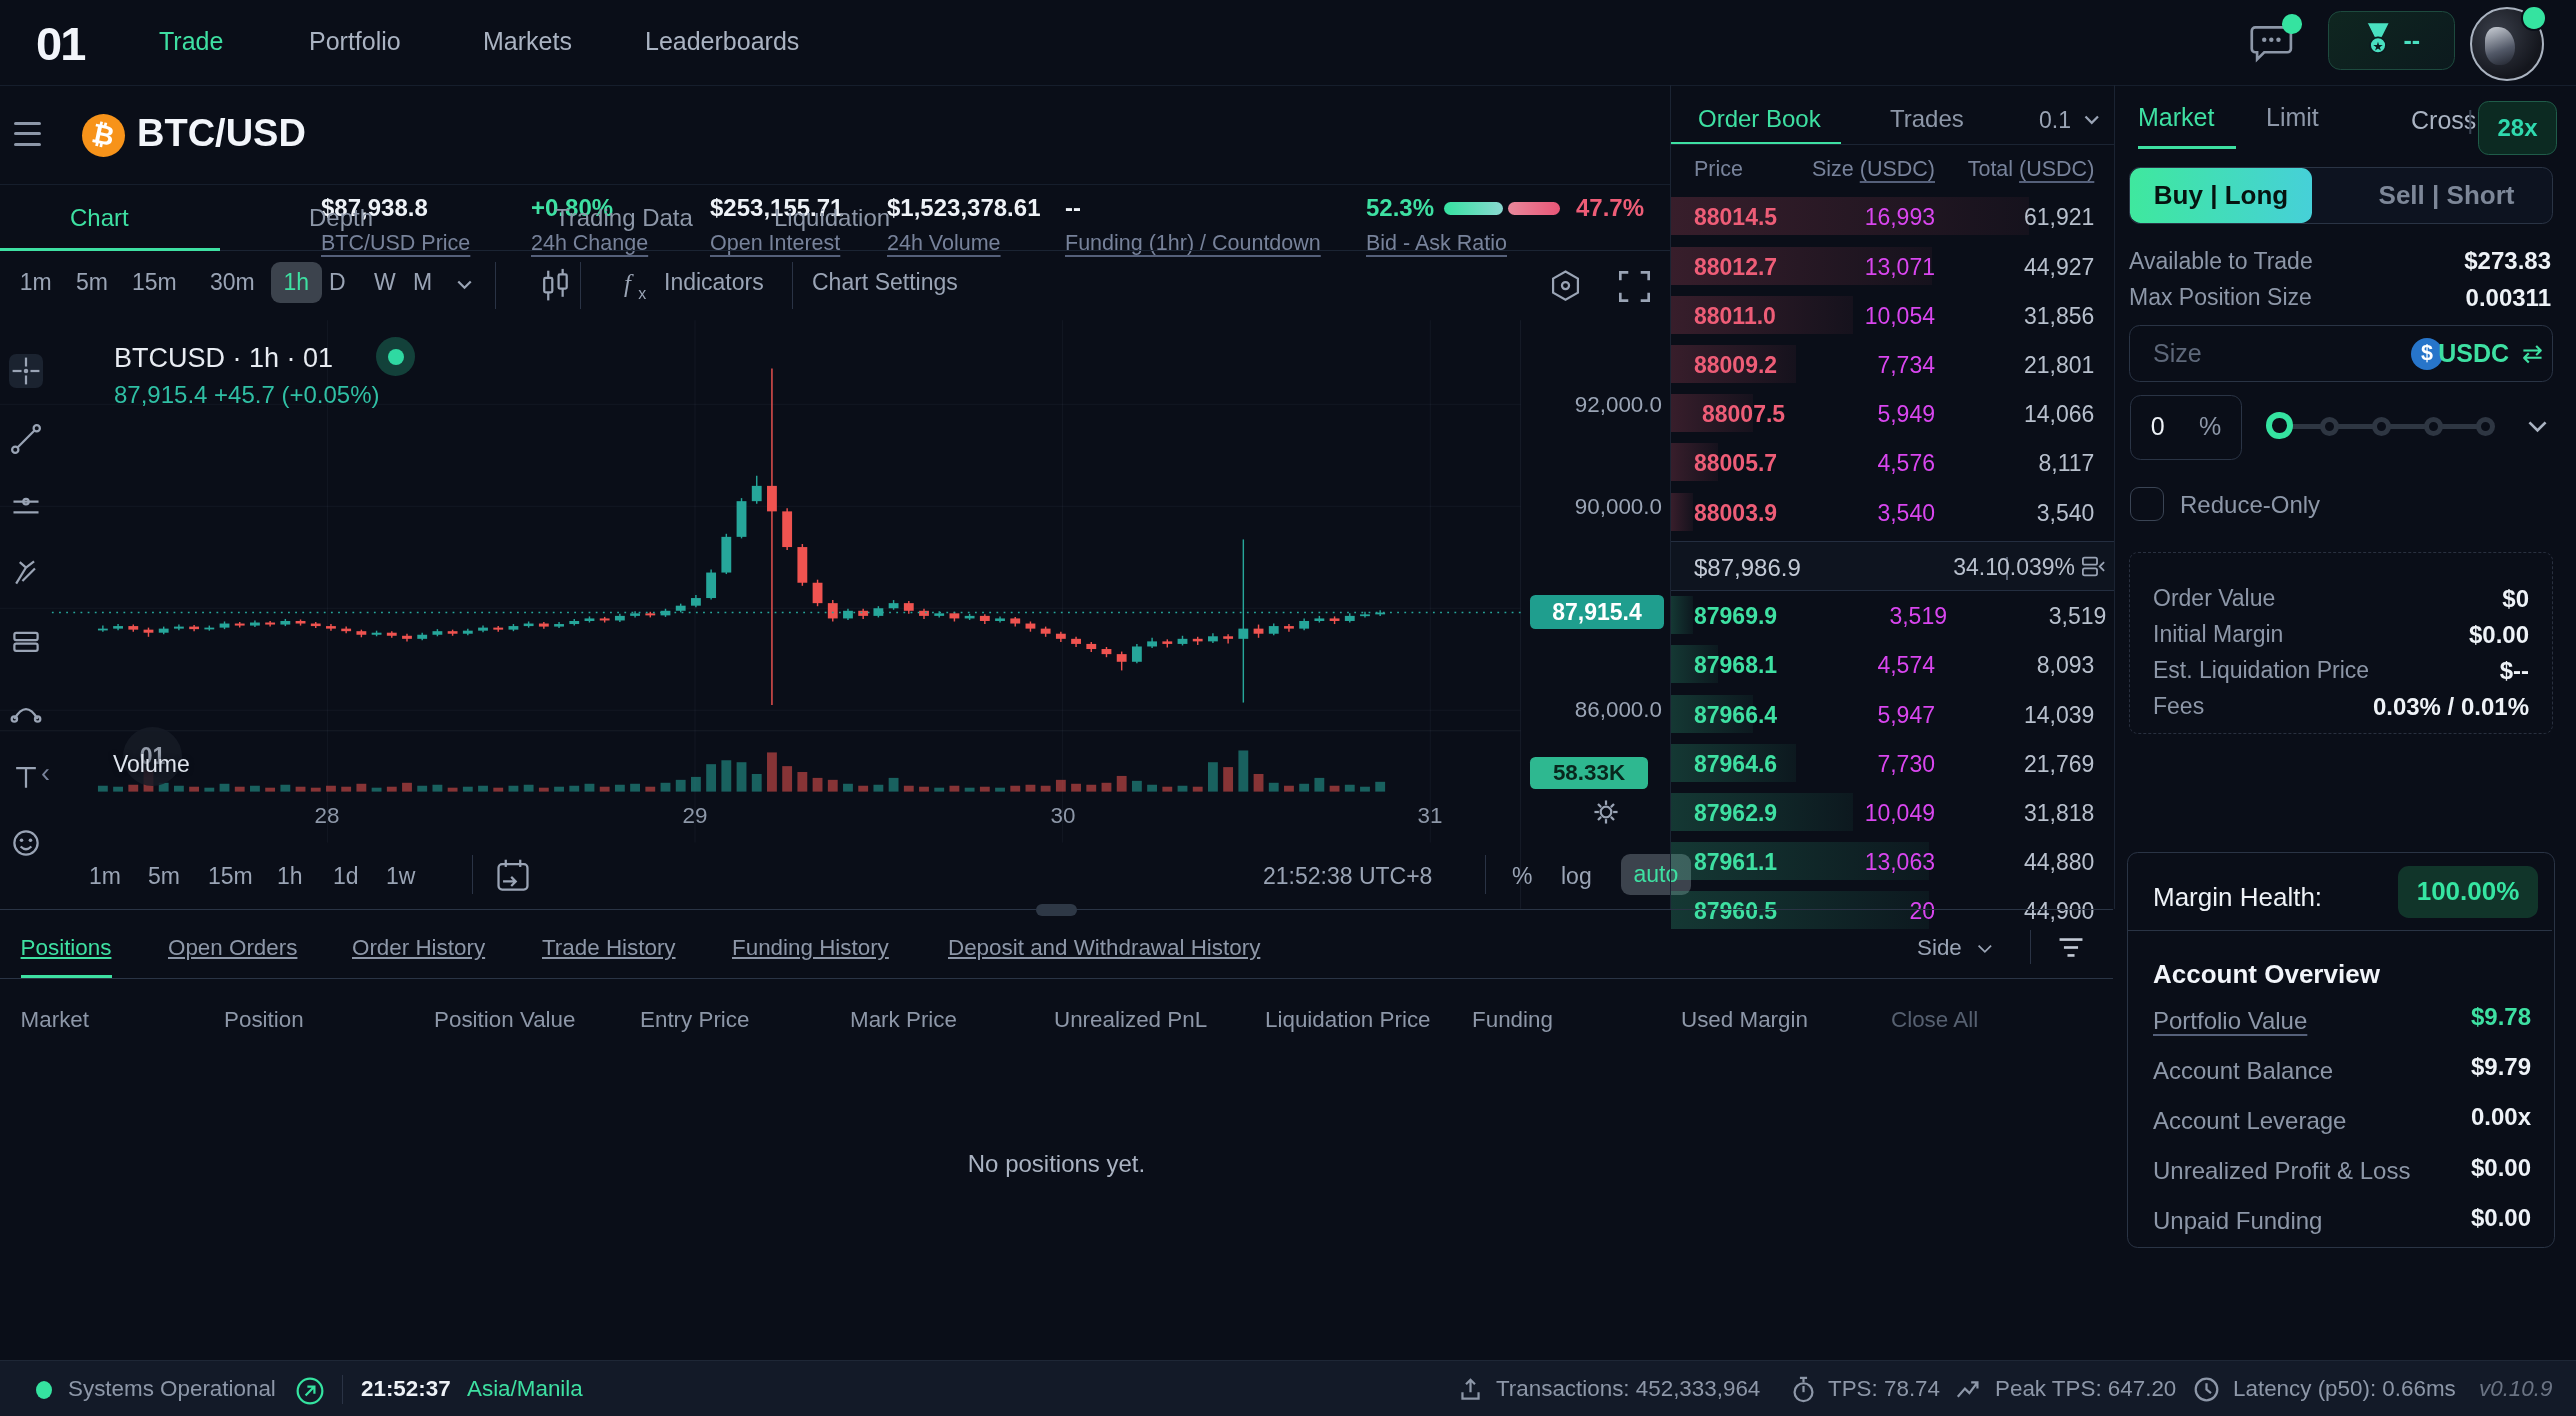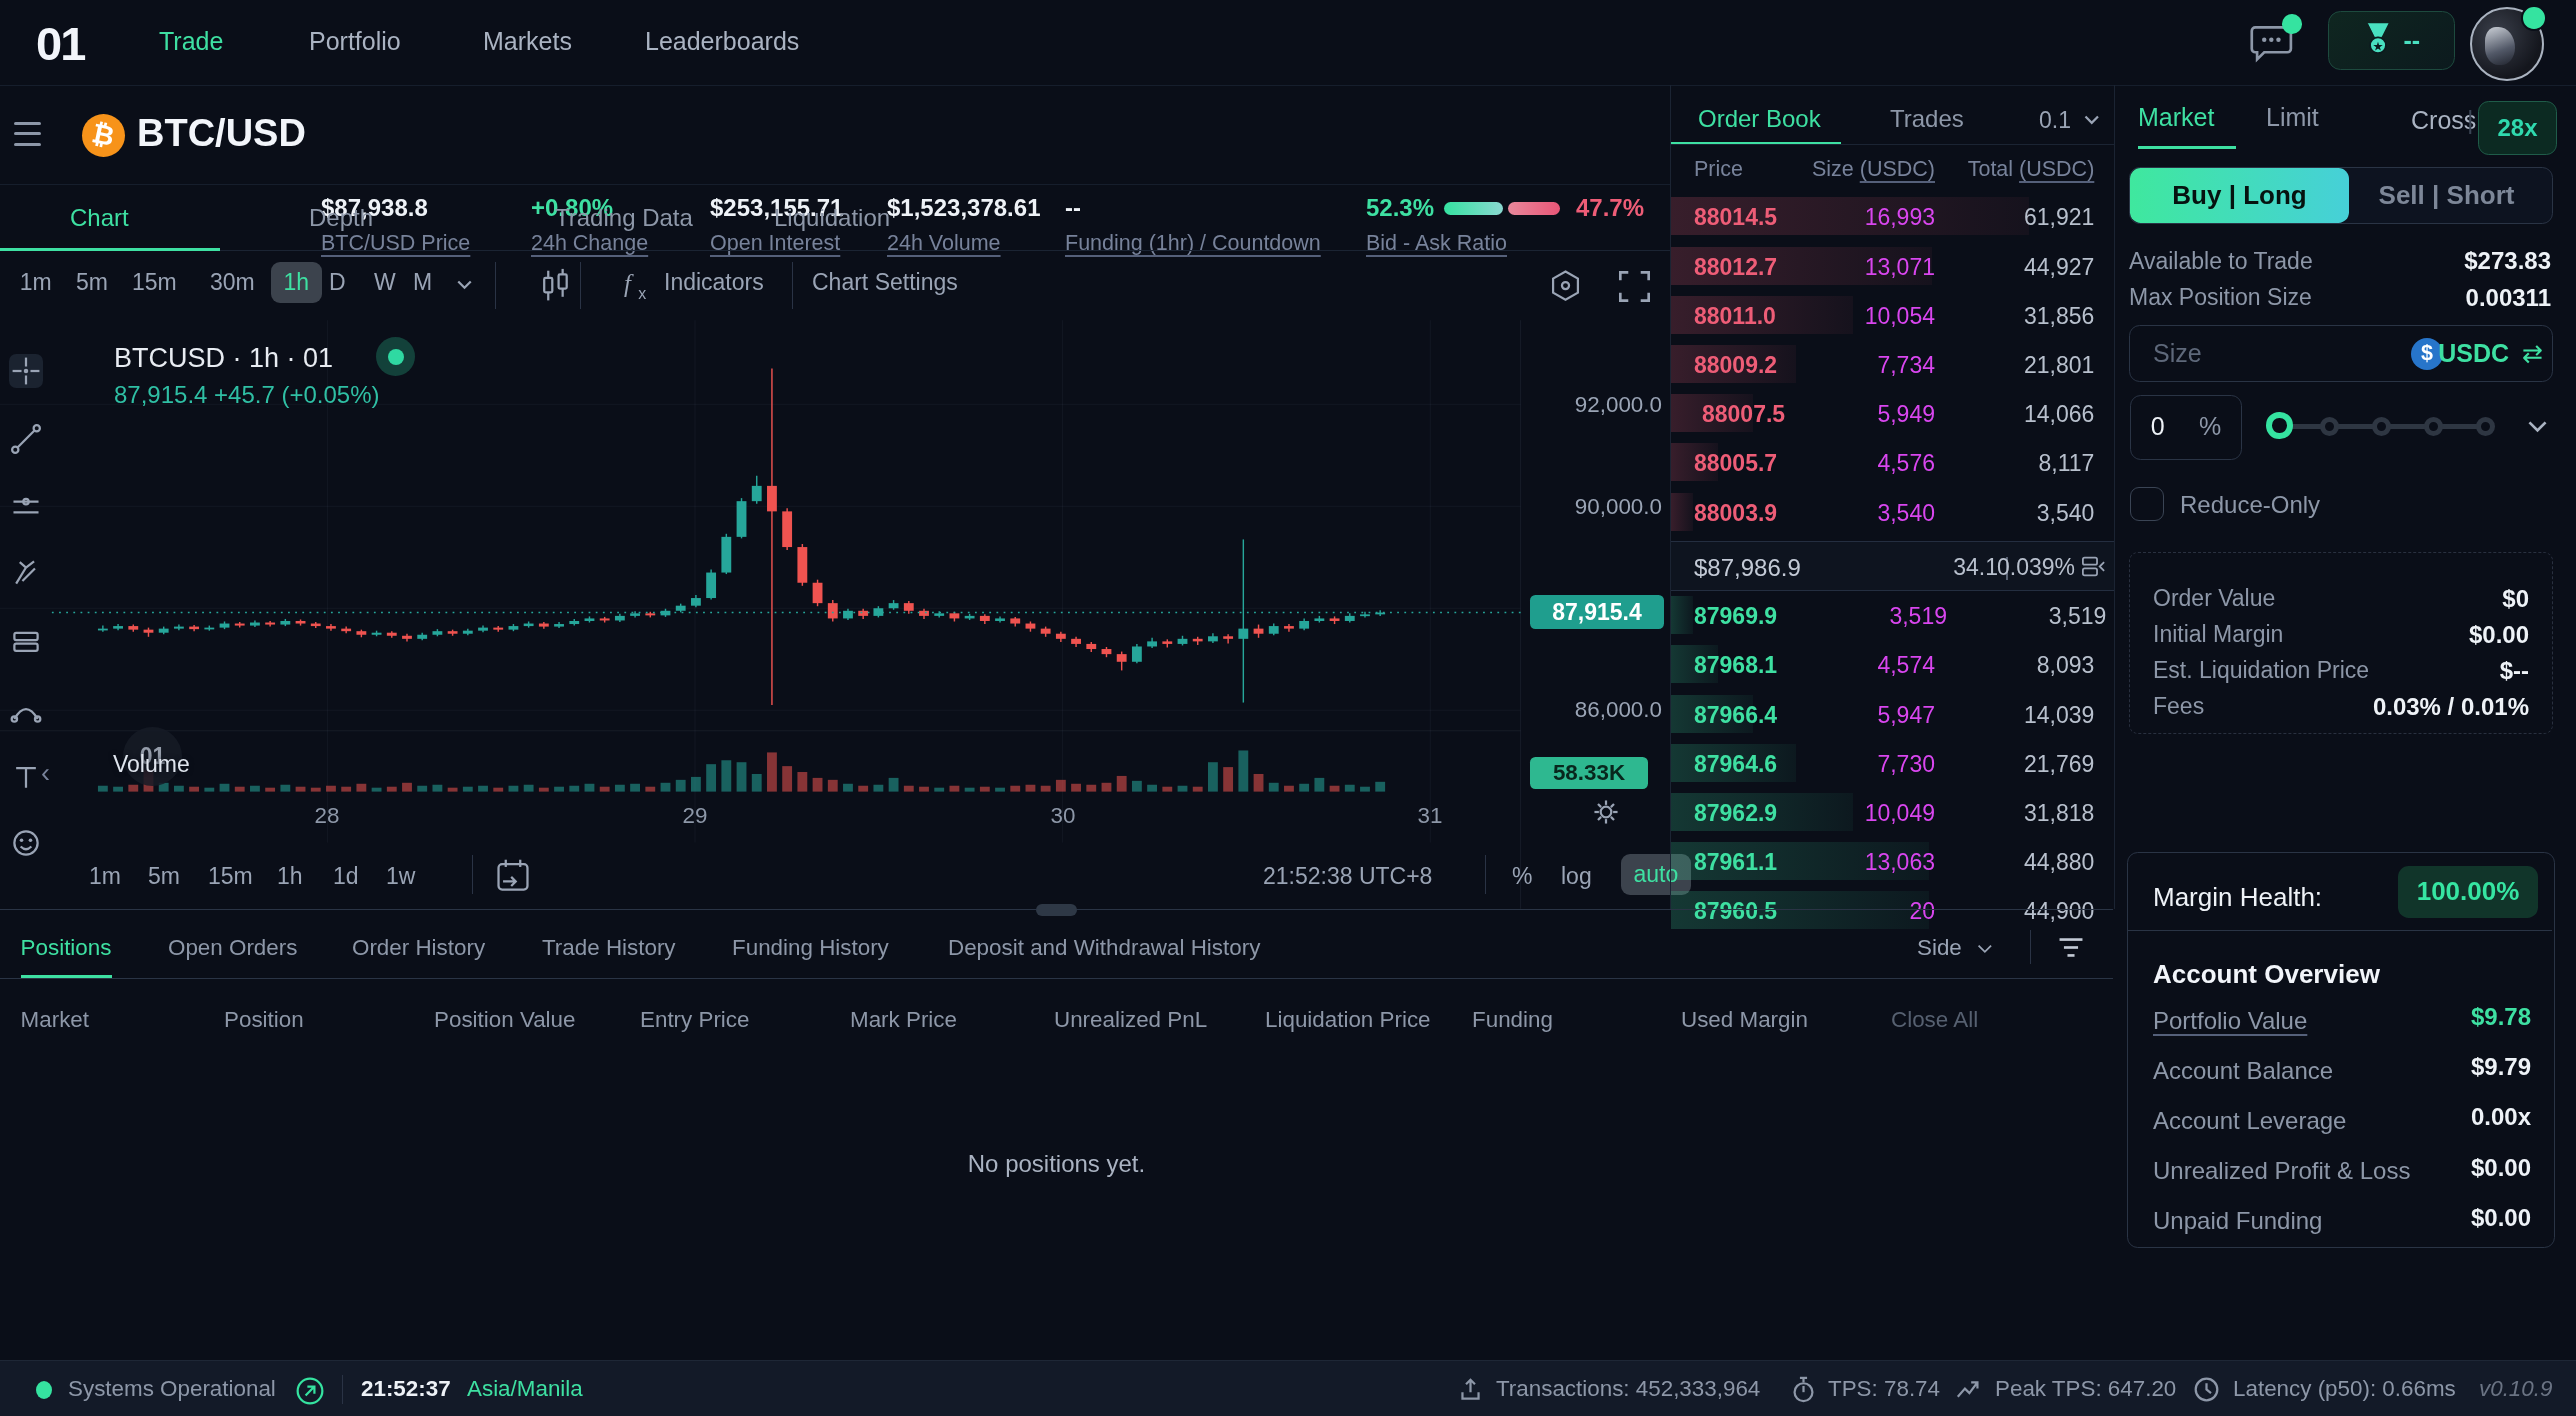--- a/index.html
+++ b/index.html
@@ -83,21 +83,21 @@
   .ob-total{position:absolute;right:19.7px;top:11.6px;font-size:23px;color:#b8c0cd;}
   .ob-mid{position:absolute;left:0;width:443px;height:48px;background:#0e141f;border-top:0.9px solid #242e40;border-bottom:0.9px solid #242e40;}
 
   
   .tradepanel{position:absolute;left:2113px;top:85px;width:463px;height:1275px;}
   .tp-tab{position:absolute;top:18px;font-size:25px;color:#8d97a8;cursor:pointer;}
   .tp-tab.active{color:#3ee0a2;}
   .lev-btn{position:absolute;left:2478px;top:101px;width:77px;height:52px;border-radius:10.7px;background:#0c2a22;
      border:0.9px solid #1f5c49;color:#2fd9ae;font-weight:800;font-size:24px;display:flex;align-items:center;justify-content:center;}
   .side-seg{position:absolute;left:2129px;top:167px;width:422px;height:55px;border:0.9px solid #2a3445;border-radius:10.7px;background:#0d1320;}
-  .seg-buy{position:absolute;left:0;top:0;width:219px;height:55px;border-radius:10.7px;
+  .seg-buy{position:absolute;left:0;top:0;width:182px;height:55px;border-radius:10.7px;
      background:linear-gradient(90deg,#3fe89e,#46d0d8);color:#061310;font-weight:800;font-size:26px;
      display:flex;align-items:center;justify-content:center;}
   .seg-sell{position:absolute;left:211px;top:0;width:211px;height:55px;color:#7d8798;font-weight:700;font-size:26px;
      display:flex;align-items:center;justify-content:center;}
   .kv-label{position:absolute;left:2129px;font-size:23px;color:#8d97a8;}
   .kv-value{position:absolute;right:25px;font-size:24px;color:#eef2f7;font-weight:600;text-align:right;}
   .size-input{position:absolute;left:2129px;top:325px;width:422px;height:55px;border:0.9px solid #2a3445;border-radius:10.7px;}
   .size-ph{position:absolute;left:23px;top:13.4px;font-size:25px;color:#5e687a;}
   .usdc-circ{position:absolute;right:109px;top:11.6px;width:32px;height:32px;border-radius:50%;background:#2775ca;
      color:#fff;font-size:21.5px;font-weight:700;display:flex;align-items:center;justify-content:center;}
@@ -115,21 +115,21 @@
      background:linear-gradient(90deg,#3fe89e,#4fe3c6);color:#04110c;font-weight:800;font-size:27px;
      display:flex;align-items:center;justify-content:center;box-shadow:0 0 63px 3.6px rgba(62,232,160,.28);cursor:pointer;}
   .mh-card{position:absolute;left:2127px;top:852px;width:426px;height:394px;border:0.9px solid #2a3445;border-radius:10.7px;}
   .mh-pill{position:absolute;right:16px;top:12.5px;width:140px;height:52px;border-radius:10.7px;background:#11352a;
      color:#36e5a2;font-weight:800;font-size:26px;display:flex;align-items:center;justify-content:center;}
   .acct-label{position:absolute;left:25px;font-size:24px;color:#8d97a8;}
   .acct-value{position:absolute;right:23px;font-size:24px;color:#eef2f7;font-weight:600;}
 
   
   .positions{position:absolute;left:0;top:909px;width:2113px;height:452px;border-top:0.9px solid #2a3445;}
-  .ptab{position:absolute;top:25px;font-size:22.4px;color:#8d97a8;white-space:nowrap;cursor:pointer;}
+  .ptab{position:absolute;top:25px;font-size:22.4px;color:#8d97a8;white-space:nowrap;cursor:pointer;text-decoration:underline;}
   .ptab.active{color:#3ee0a2;}
   .ptab-underline{position:absolute;left:20.6px;top:65px;width:91px;height:2.7px;background:#3ee0a2;}
   .ptabs-border{position:absolute;left:0;top:68px;width:2113px;height:0.9px;background:#2a3445;}
   .phead{position:absolute;top:97px;font-size:22.4px;color:#8d97a8;white-space:nowrap;}
   .empty-msg{position:absolute;left:0;top:240px;width:2113px;text-align:center;font-size:24px;color:#aab3c2;}
   .side-dd{position:absolute;left:1917px;top:25px;font-size:22.4px;color:#9aa4b5;cursor:pointer;}
   .drag-handle{position:absolute;left:1036px;top:-6.3px;width:41px;height:12.5px;border-radius:6.3px;background:#2e3846;}
 
   
   .statusbar{position:absolute;left:0;top:1360px;width:2576px;height:56px;background:#131a28;border-top:0.9px solid #1e2736;}

